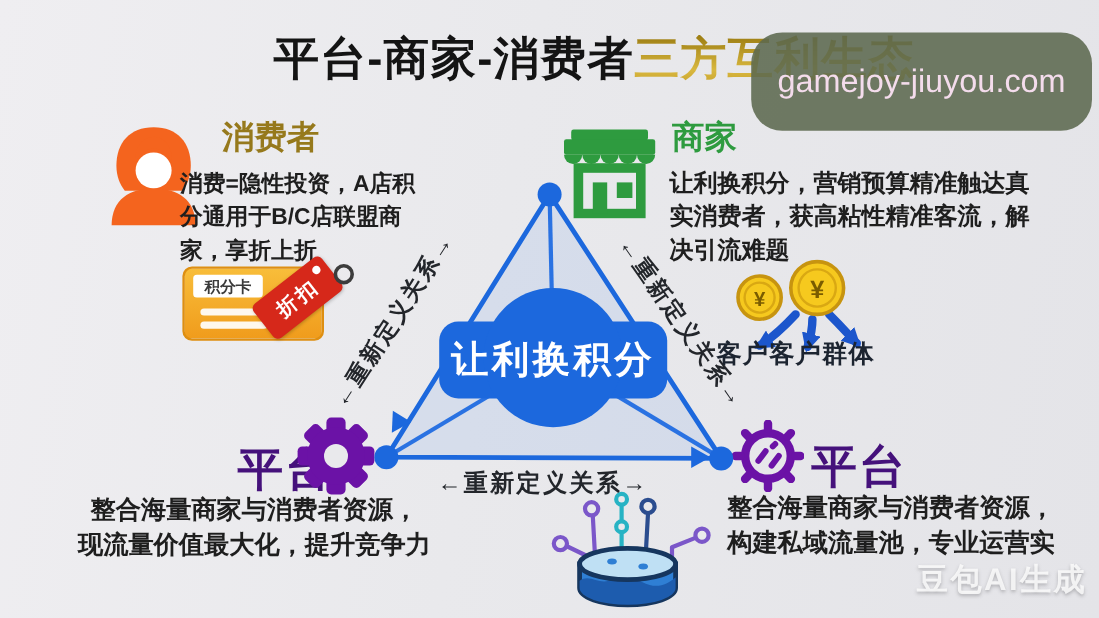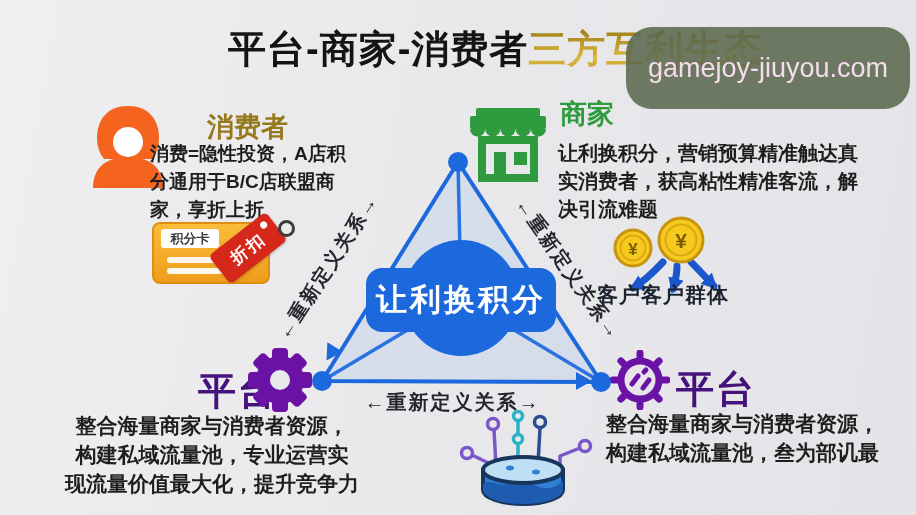--- a/index.html
+++ b/index.html
@@ -15,21 +15,21 @@
   
   #wm-top{right:6px;top:27px;height:48px;line-height:48px;padding:17px 22px;border-radius:26px;
     background:rgba(92,105,79,.88);color:#f4dcec;font-size:27px;z-index:6;}
   
   .h-consumer{color:#96791c;font-size:27px;font-weight:800;}
   .h-merchant{color:#2e9b3f;font-size:27px;font-weight:800;}
   .h-platform{color:#45117b;font-size:38px;font-weight:800;letter-spacing:2px;text-align:center;}
   .body-text{color:#1e1e1e;font-weight:700;}
   .body-text div{white-space:nowrap;}
   
-  #consumer-head{left:185px;top:109px;margin-left:22px;}
+  #consumer-head{left:185px;top:96px;}
   #consumer-body{left:150px;top:140px;font-size:19px;line-height:28px;}
   
   #merchant-head{left:560px;top:96px;}
   #merchant-body{left:558px;top:139px;font-size:20px;line-height:28px;}
   
   #coins-label{left:597px;top:281px;font-size:21px;font-weight:800;color:#1c2430;letter-spacing:1px;}
   
   #platL-head{left:198px;top:366px;}
   #platL-body{left:58px;top:411px;width:308px;font-size:21px;line-height:29px;text-align:center;}
   #platR-head{left:676px;top:364px;}
@@ -185,21 +185,20 @@
         <rect x="-8" y="-32" width="16" height="64" rx="4" transform="rotate(45)"></rect>
         <rect x="-8" y="-32" width="16" height="64" rx="4" transform="rotate(90)"></rect>
         <rect x="-8" y="-32" width="16" height="64" rx="4" transform="rotate(135)"></rect>
         <circle r="24"></circle>
       </g>
       <circle r="10" fill="#e9e9ec"></circle>
     </g>
   </svg>
   <div class="abs body-text" id="platL-body">
     <div>整合海量商家与消费者资源，</div>
-    <div>构建私域流量池，专业运营实</div>
     <div>现流量价值最大化，提升竞争力</div>
   </div>
 
   <svg class="abs" style="left:610px;top:350px;" width="60" height="60" viewBox="0 0 60 60">
     <g transform="translate(30,30)" stroke="#6b12a6" fill="none" stroke-linecap="round">
       <circle r="19" stroke-width="7"></circle>
       <g stroke-width="7">
         <line x1="0" y1="-23" x2="0" y2="-27"></line>
           <line x1="0" y1="23" x2="0" y2="27"></line>
         <line x1="-23" y1="0" x2="-27" y2="0"></line>
@@ -212,21 +211,21 @@
       <g stroke-width="5">
         <line x1="-8" y1="4" x2="-2" y2="-4"></line>
         <line x1="3" y1="8" x2="9" y2="0"></line>
         <line x1="4" y1="-8" x2="6" y2="-10"></line>
       </g>
     </g>
   </svg>
   <div class="abs h-platform" id="platR-head">平台</div>
   <div class="abs body-text" id="platR-body">
     <div>整合海量商家与消费者资源，</div>
-    <div>构建私域流量池，叁为部讥最</div>
+    <div>构建私域流量池，专业运营实</div>
   </div>
 
   <svg class="abs" style="left:448px;top:406px;" width="150" height="106" viewBox="0 0 150 106">
     <g fill="none" stroke-linecap="round" stroke-linejoin="round">
       <g stroke="#7b57c9" stroke-width="3.5">
         <path d="M24 49 L55 64"></path>
           <circle cx="19" cy="47" r="5.5" fill="#e9e9ec"></circle>
         <path d="M132 42 L112 50 L112 62"></path>
           <circle cx="137" cy="40" r="5.5" fill="#e9e9ec"></circle>
         <path d="M46 24 L48 60"></path>
@@ -243,14 +242,15 @@
           <circle cx="92" cy="16" r="5.5" fill="#e9e9ec"></circle>
       </g>
     </g>
     <path d="M35 64 v20 a40 14 0 0 0 80 0 v-20 z" fill="#2f7fd4" stroke="#16365e" stroke-width="4"></path>
     <path d="M35 78 c8 -6 16 3 24 0 s16 -5 28 1 s20 3 28 -4 v9 a40 14 0 0 1 -80 0 z" fill="#1d5cae"></path>
     <ellipse cx="75" cy="64" rx="40" ry="13" fill="#bfe0f4" stroke="#16365e" stroke-width="4"></ellipse>
     <ellipse cx="62" cy="62" rx="4" ry="2.5" fill="#2f7fd4"></ellipse>
     <ellipse cx="88" cy="66" rx="4" ry="2.5" fill="#2f7fd4"></ellipse>
   </svg>
 
+  <div class="abs" id="wm-bottom">豆包AI生成</div>
 
 </div>
 
 </body></html>

